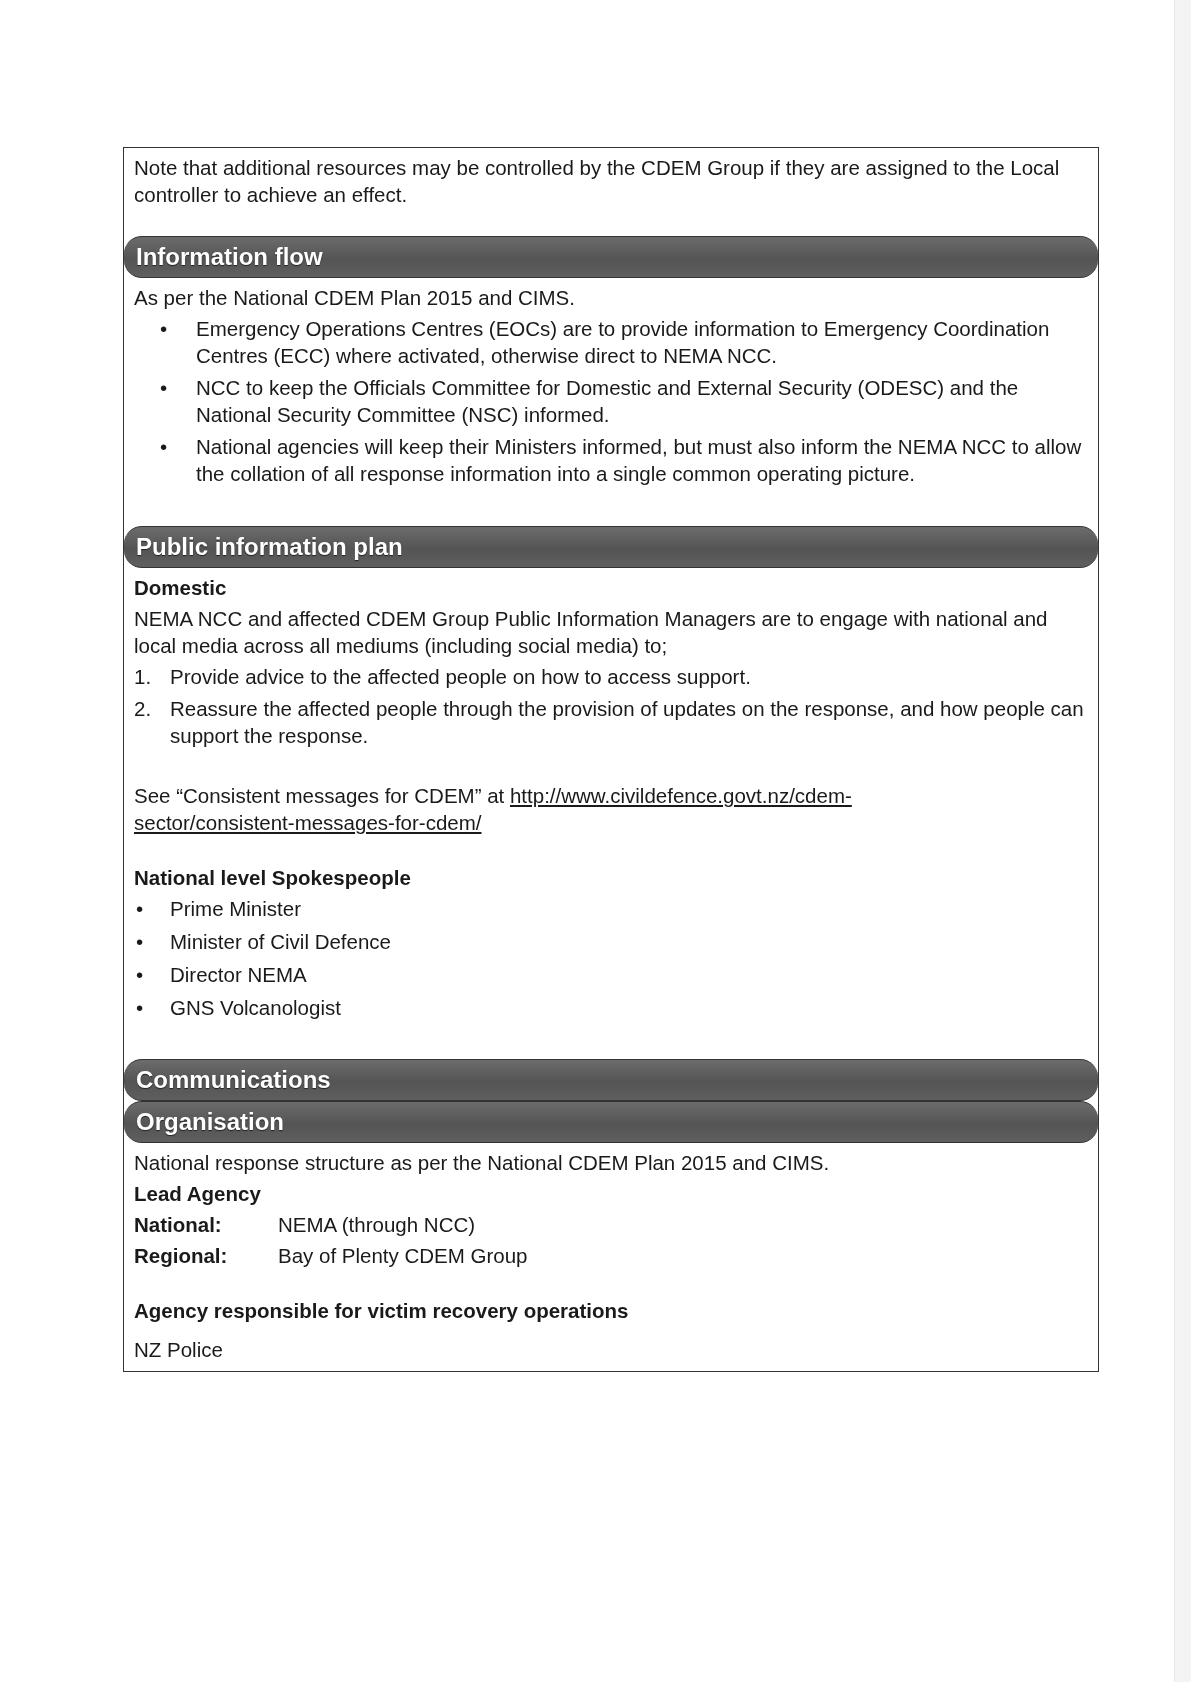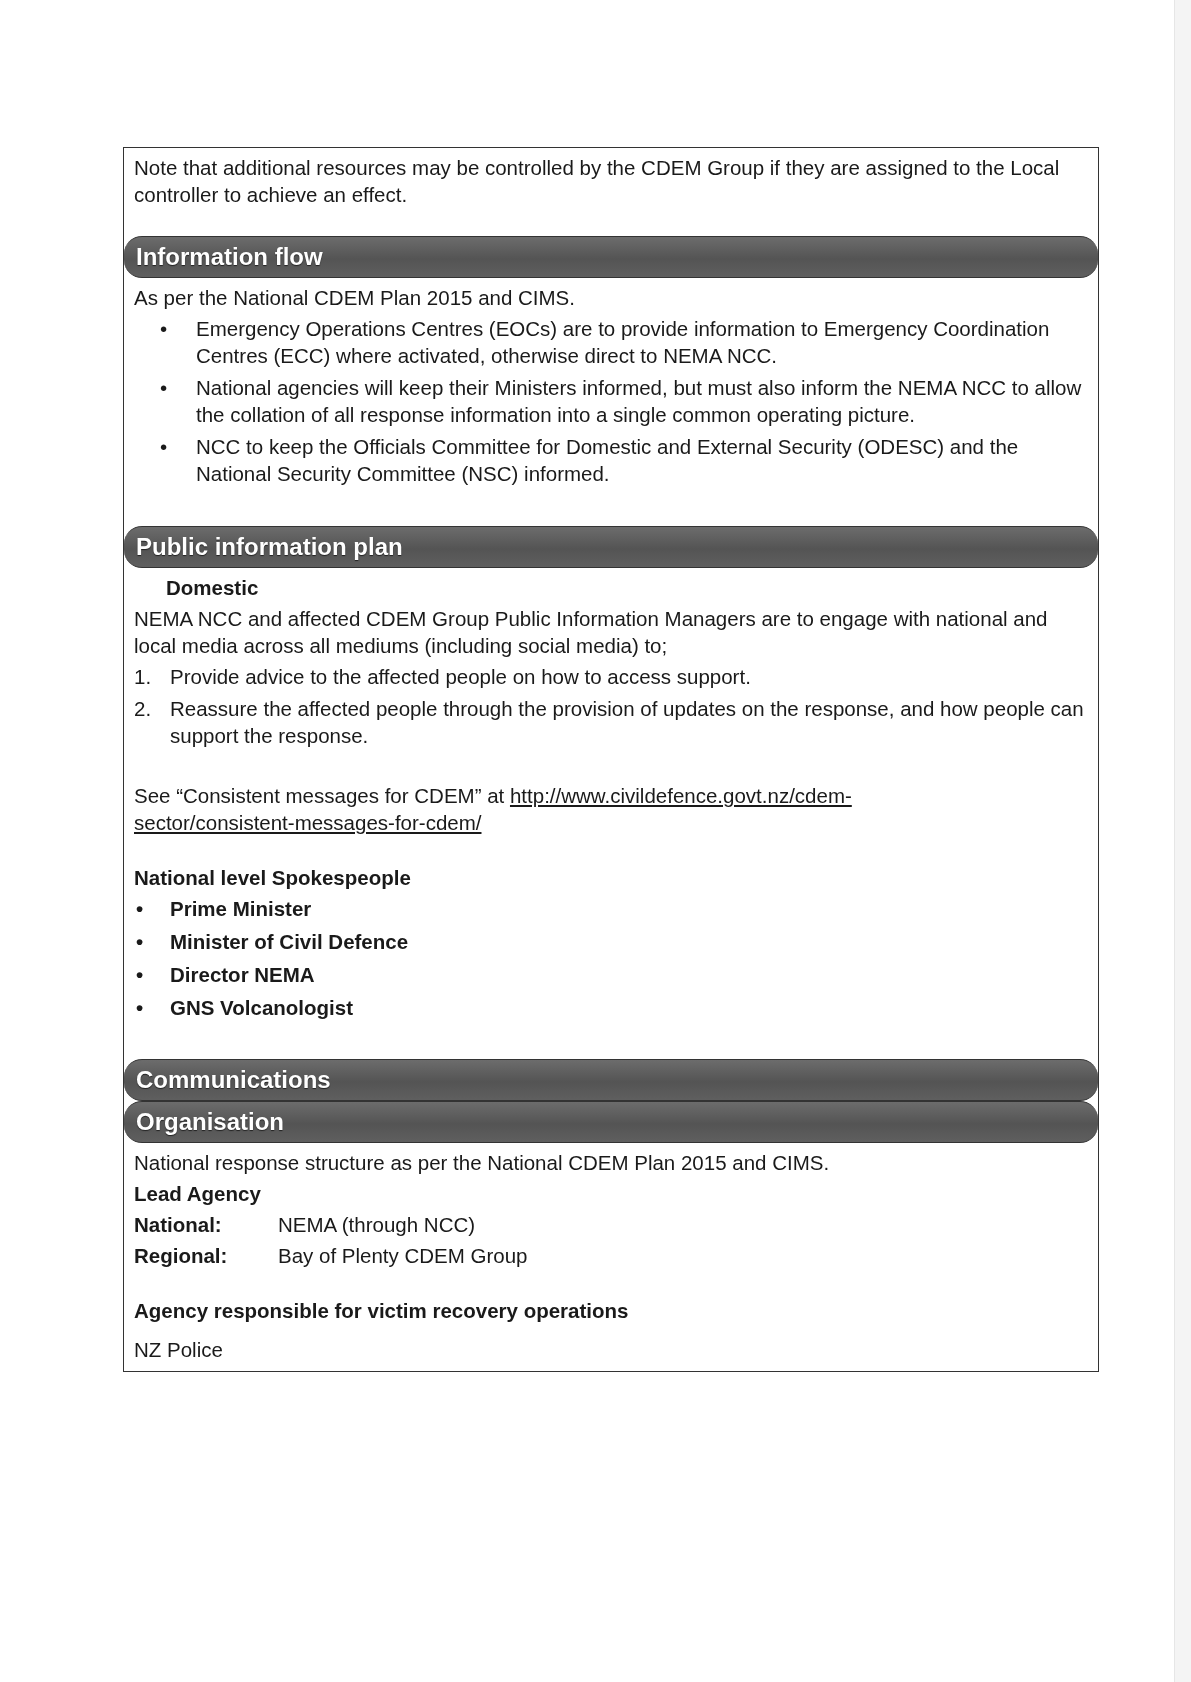--- a/index.html
+++ b/index.html
@@ -10,21 +10,21 @@
   .cell { padding: 6px 10px 8px 10px; font-size: 20.5px; line-height: 27px; box-sizing: border-box; }
   .hdr { background: linear-gradient(180deg, #6c6c6c 0%, #545454 55%, #5f5f5f 100%);
          color: #fff; font-weight: bold; font-size: 24px; height: 40px; line-height: 40px;
          padding: 0 12px; border-top: 1.5px solid #333; border-bottom: 1.5px solid #333;
          text-shadow: 0 1px 1px #222; border-radius: 18px; }
   p { margin: 0; }
   .bold { font-weight: bold; }
   ul.bullets { list-style: none; margin: 4px 0 0 0; padding: 0 0 0 62px; }
   ul.bullets li { position: relative; margin-bottom: 5px; }
   ul.bullets li::before { content: "•"; position: absolute; left: -36px; top: 0; }
-  ul.spk { list-style: none; margin: 4px 0 10px 0; padding: 0 0 0 36px; font-weight: bold; }
+  ul.spk { list-style: none; margin: 4px 0 10px 0; padding: 0 0 0 36px; }
   ul.spk li { position: relative; margin-bottom: 6px; }
   ul.spk li::before { content: "•"; position: absolute; left: -34px; top: 0; }
   ol.num { list-style: none; margin: 4px 0 0 0; padding: 0 0 0 36px; }
   ol.num li { position: relative; margin-bottom: 5px; }
   ol.num li .n { position: absolute; left: -36px; }
   a.link { color: #1a1a1a; text-decoration: underline; }
   .redact-wrap { position: relative; height: 98px; margin: 2px -8px 0 -6px; }
   .redact { position: absolute; left: 0; top: 0; width: 606px; height: 98px; background: #c0c0c0; }
   .redact-label { position: absolute; left: 0; top: -2px; color: #ff1a1a; font-size: 19px; }
   .kv { display: flex; }
@@ -40,28 +40,28 @@
 
   <div class="cell" style="padding-bottom:28px;">
     <p>Note that additional resources may be controlled by the CDEM Group if they are assigned to the Local controller to achieve an effect.</p>
   </div>
 
   <div class="hdr">Information flow</div>
   <div class="cell" style="padding-bottom:34px;">
     <p>As per the National CDEM Plan 2015 and CIMS.</p>
     <ul class="bullets">
       <li>Emergency Operations Centres (EOCs) are to provide information to Emergency Coordination Centres (ECC) where activated, otherwise direct to NEMA NCC.</li>
+      <li>NCC to keep the Officials Committee for Domestic and External Security (ODESC) and the National Security Committee (NSC) informed.</li>
       <li>National agencies will keep their Ministers informed, but must also inform the NEMA NCC to allow the collation of all response information into a single common operating picture.</li>
-      <li>NCC to keep the Officials Committee for Domestic and External Security (ODESC) and the National Security Committee (NSC) informed.</li>
     </ul>
   </div>
 
   <div class="hdr">Public information plan</div>
   <div class="cell" style="padding-bottom:28px;">
-    <p class="bold" style="margin-bottom:4px;margin-left:32px;">Domestic</p>
+    <p class="bold" style="margin-bottom:4px;">Domestic</p>
     <p>NEMA NCC and affected CDEM Group Public Information Managers are to engage with national and local media across all mediums (including social media) to;</p>
     <ol class="num">
       <li><span class="n">1.</span><span>Provide advice to the affected people on how to access support.</span></li>
       <li><span class="n">2.</span><span>Reassure the affected people through the provision of updates on the response, and how people can support the response.</span></li>
     </ol>
     <div class="gap"></div>
     <p style="width:760px;">
       <span>See “Consistent messages for CDEM” at </span>
       <a class="link" title="http://www.civildefence.govt.nz/cdem-sector/consistent-messages-for-cdem/">http://www.civildefence.govt.nz/cdem-sector/consistent-messages-for-cdem/</a>
     </p>

